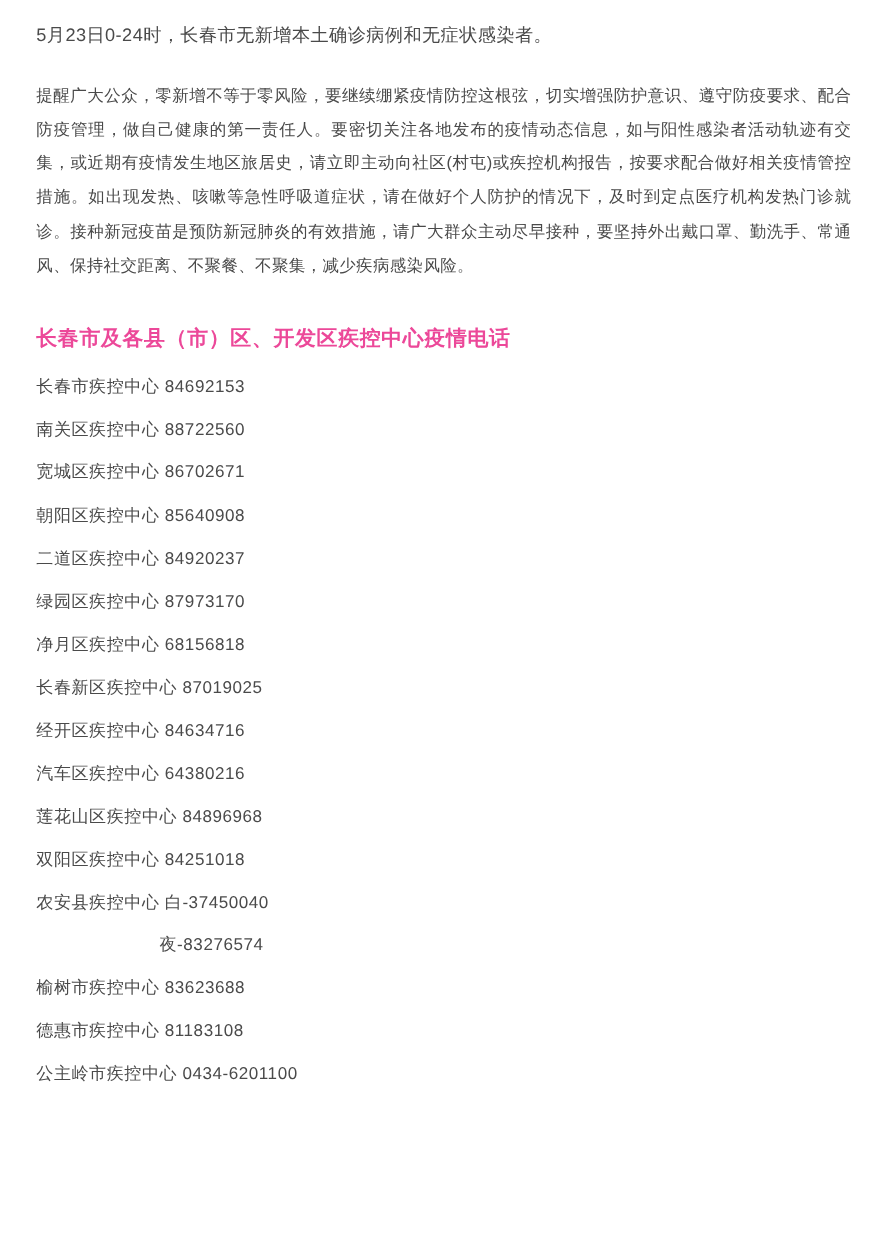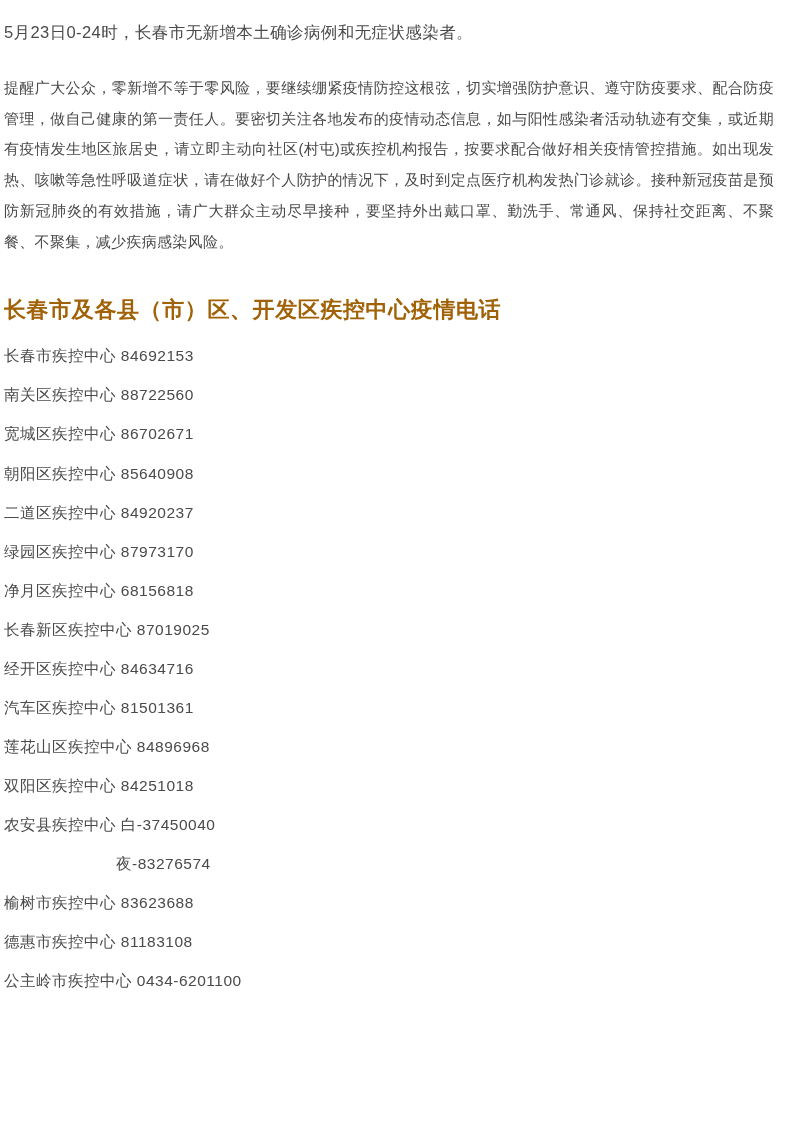--- a/index.html
+++ b/index.html
@@ -11,43 +11,43 @@
     min-height: 1124px;
     background: #ffffff;
     font-family: "Liberation Sans", "DejaVu Sans", sans-serif;
     color: #3a3a3a;
     -webkit-font-smoothing: antialiased;
   }
   .page {
     width: 800px;
     min-height: 1124px;
     box-sizing: border-box;
-    padding: 18px 26px 10px 4px;
+    padding: 18px 26px 10px 33px;
     position: relative;
   }
   .lead {
     font-size: 16.5px;
     line-height: 1.75;
     color: #4a4a4a;
     margin: 0 0 26px 0;
     letter-spacing: 0.4px;
   }
   .body-para {
     font-size: 15px;
     line-height: 2.05;
     color: #4a4a4a;
     margin: 0 0 38px 0;
     text-align: justify;
     text-justify: inter-ideograph;
     letter-spacing: 0.3px;
   }
   .section-title {
-    font-size: 22px;
+    font-size: 19px;
     font-weight: bold;
-    color: #a16207;
+    color: #ec4899;
     margin: 0 0 22px 0;
     letter-spacing: 0.6px;
   }
   .contact-list {
     margin: 0;
     padding: 0;
     list-style: none;
   }
   .contact-row {
     font-size: 15.5px;
@@ -75,21 +75,21 @@
   <ul class="contact-list">
     <li class="contact-row">长春市疾控中心 84692153</li>
     <li class="contact-row">南关区疾控中心 88722560</li>
     <li class="contact-row">宽城区疾控中心 86702671</li>
     <li class="contact-row">朝阳区疾控中心 85640908</li>
     <li class="contact-row">二道区疾控中心 84920237</li>
     <li class="contact-row">绿园区疾控中心 87973170</li>
     <li class="contact-row">净月区疾控中心 68156818</li>
     <li class="contact-row">长春新区疾控中心 87019025</li>
     <li class="contact-row">经开区疾控中心 84634716</li>
-    <li class="contact-row">汽车区疾控中心 81501361</li>
+    <li class="contact-row">汽车区疾控中心 64380216</li>
     <li class="contact-row">莲花山区疾控中心 84896968</li>
     <li class="contact-row">双阳区疾控中心 84251018</li>
     <li class="contact-row">农安县疾控中心 白-37450040</li>
     <li class="contact-row indented">夜-83276574</li>
     <li class="contact-row">榆树市疾控中心 83623688</li>
     <li class="contact-row">德惠市疾控中心 81183108</li>
     <li class="contact-row">公主岭市疾控中心 0434-6201100</li>
   </ul>
 
 </div>

